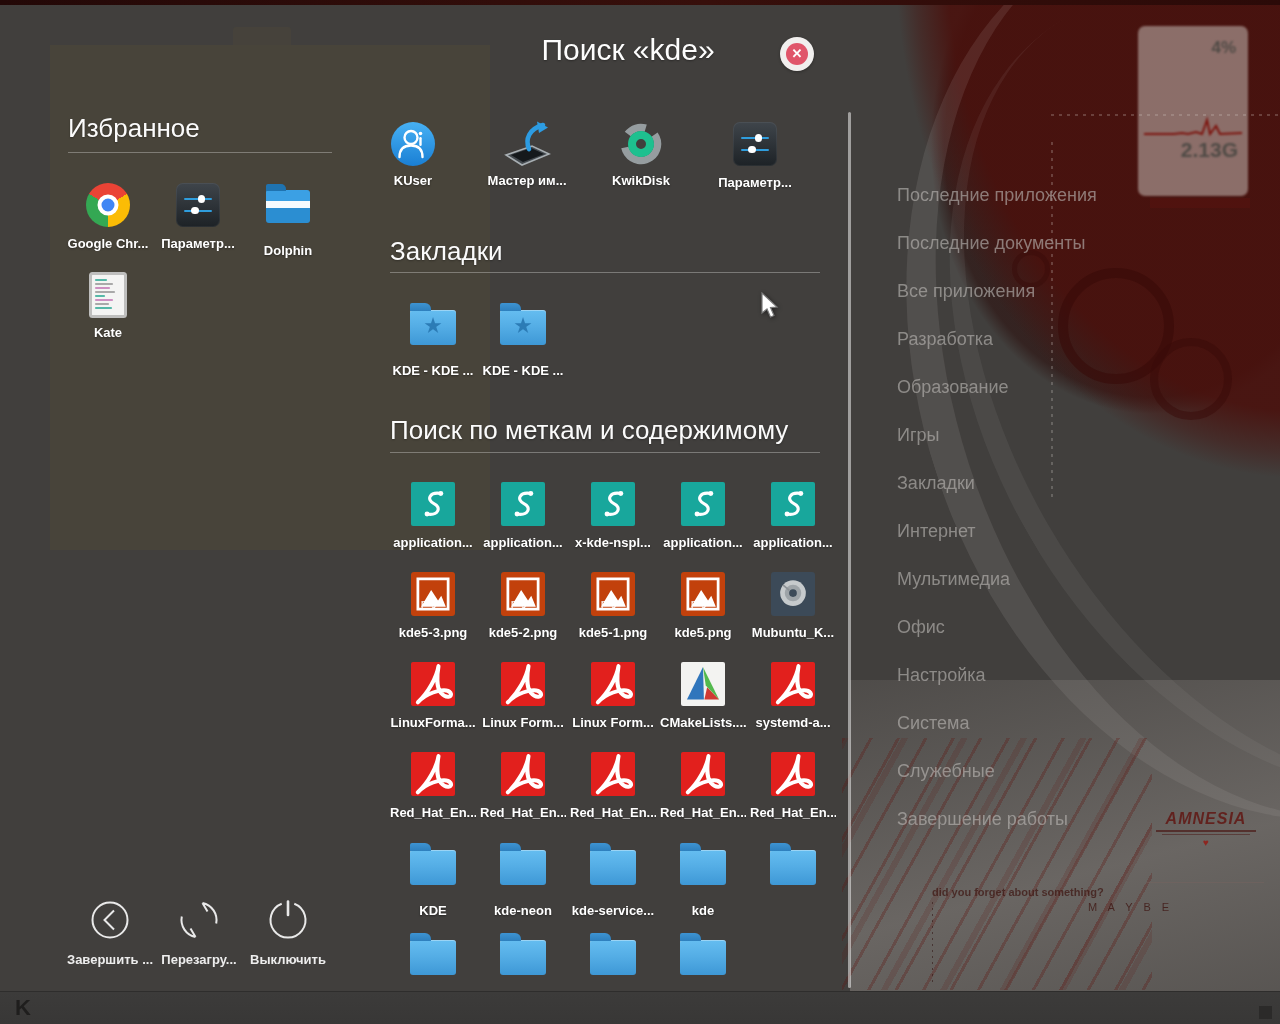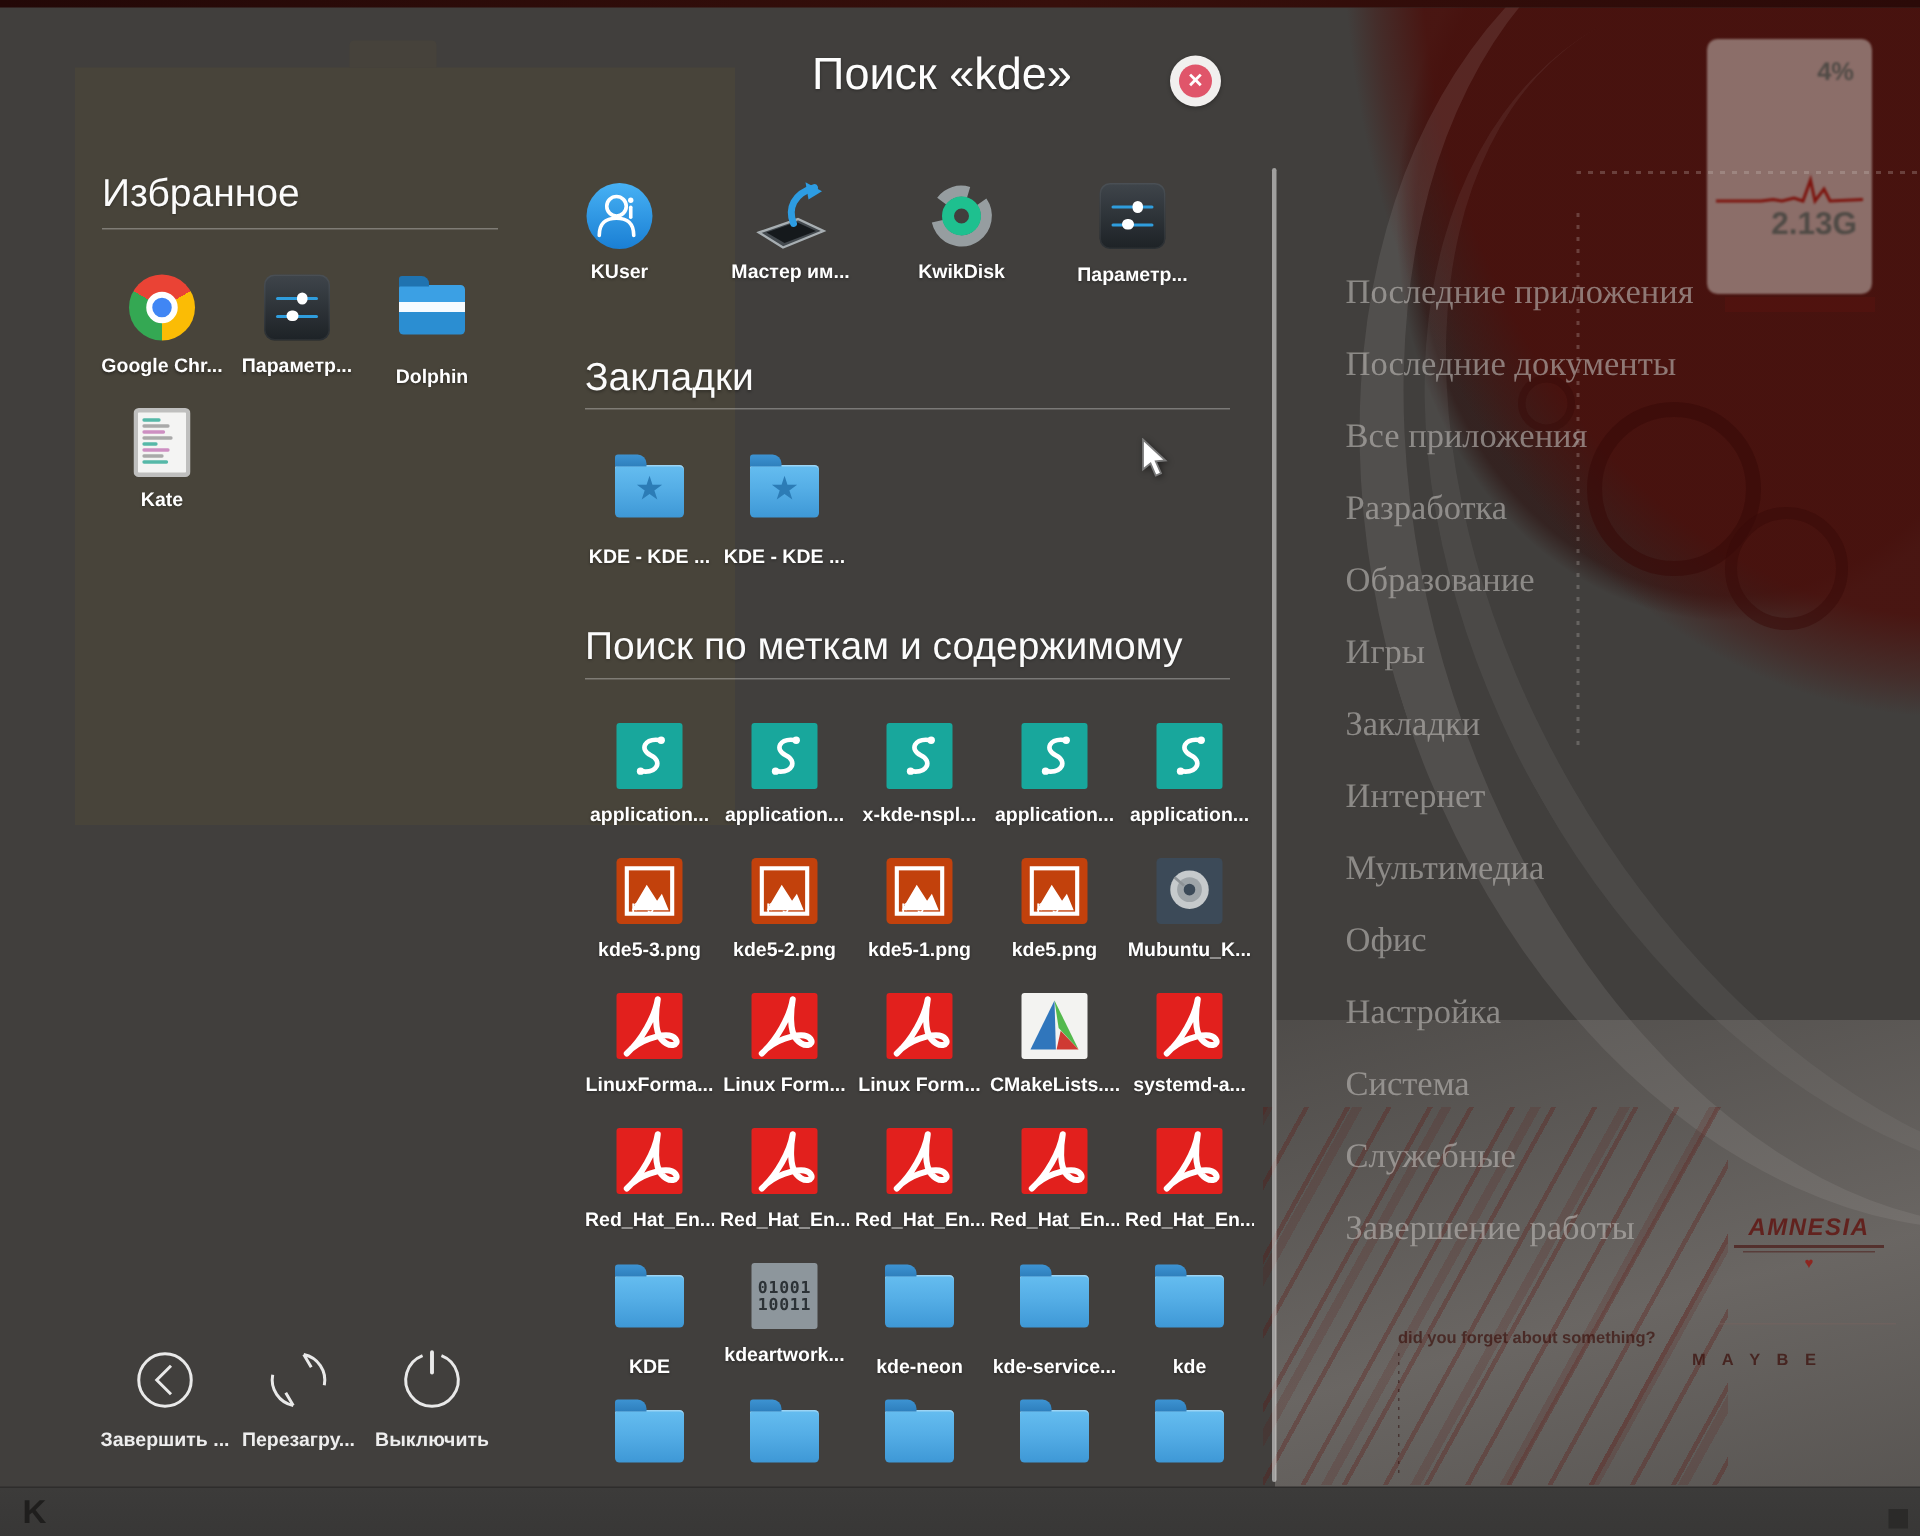--- a/index.html
+++ b/index.html
@@ -32,21 +32,21 @@
   #bg-bar{left:1150px;top:198px;width:100px;height:10px;background:rgba(90,20,15,.45);}
 
   
   #bg-brand{left:1148px;top:810px;width:116px;text-align:center;color:rgba(96,18,14,.8);}
   .brand-name{font-size:16px;font-weight:bold;font-style:italic;letter-spacing:1px;display:block;}
   .brand-line{height:2px;background:rgba(70,14,10,.6);margin:2px 8px;}
   .brand-line2{height:1px;background:rgba(70,14,10,.45);margin:2px 14px;}
   .brand-heart{font-size:10px;color:rgba(150,22,16,.8);display:block;margin-top:2px;}
   #bg-brand-rule{left:1146px;top:882px;width:118px;height:1px;background:rgba(120,100,95,.45);}
   #bg-caption{left:932px;top:886px;font-size:11px;font-weight:bold;color:rgba(60,18,14,.7);}
-  #bg-maybe{left:1088px;top:901px;font-size:11px;font-weight:bold;letter-spacing:4px;color:rgba(60,18,14,.75);margin-left:40px;}
+  #bg-maybe{left:1088px;top:901px;font-size:11px;font-weight:normal;letter-spacing:4px;color:rgba(60,18,14,.75);}
   #bg-dotline{left:932px;top:902px;width:1px;height:82px;
     background:repeating-linear-gradient(180deg, rgba(40,10,8,.5) 0 2px, transparent 2px 6px);}
 
   
   #widget{left:1138px;top:26px;width:110px;height:170px;background:rgba(208,201,196,.5);border-radius:7px;filter:blur(.8px);}
   .w-cpu{position:absolute;top:12px;right:12px;font-size:17px;font-weight:bold;color:#504b46;}
   .w-spark{position:absolute;left:6px;top:88px;width:98px;height:22px;}
   .w-mem{position:absolute;top:112px;right:10px;font-size:21px;font-weight:bold;color:#504b46;}
 
   
@@ -66,21 +66,21 @@
   #apps-grid{left:370px;top:120px;grid-template-columns:repeat(5,86px);gap:28px;}
   #bookmarks-grid{left:390px;top:300px;grid-template-columns:repeat(5,86px);}
   #files-grid{left:390px;top:480px;grid-template-columns:repeat(5,86px);}
   .tile{width:86px;text-align:center;cursor:pointer;}
   .ticon{display:block;width:48px;height:48px;margin:0 auto;position:relative;}
   .tlabel{display:block;margin-top:5px;font-size:13px;font-weight:bold;color:#fff;white-space:nowrap;overflow:hidden;
     text-shadow:0 1px 2px rgba(0,0,0,.4);}
 
   
   #sidebar{left:897px;top:171px;width:372px;}
-  .side-item{height:48px;line-height:48px;font-size:23px;color:rgba(188,184,181,.62);white-space:nowrap;overflow:hidden;cursor:pointer;font-family:Liberation Serif, serif;}
+  .side-item{height:48px;line-height:48px;font-size:18px;color:rgba(188,184,181,.62);white-space:nowrap;overflow:hidden;cursor:pointer;}
 
   
   #session{left:67px;top:898px;display:grid;grid-template-columns:repeat(3,86px);column-gap:3px;position:absolute;}
   .sess{text-align:center;cursor:pointer;}
   .sicon{display:block;width:44px;height:44px;margin:0 auto;}
   .slabel{display:block;margin-top:10px;font-size:13px;font-weight:bold;color:#ededed;white-space:nowrap;overflow:hidden;}
 
   
   #scrollbar{left:848px;top:112px;width:3px;height:876px;background:rgba(255,255,255,.5);border-radius:2px;cursor:pointer;}
 
@@ -517,28 +517,20 @@
             </svg>
           </span>
         </span>
         <span class="tlabel">Red_Hat_En...</span>
       </div>
       <div class="tile">
         <span class="ticon">
           <span class="ic-folder"></span>
         </span>
         <span class="tlabel">KDE</span>
-      </div>
-      <div class="tile">
-        <span class="ticon">
-          <span class="ic-sq ic-gray">
-            <span class="ic-bin">01001<br>10011</span>
-          </span>
-        </span>
-        <span class="tlabel">kdeartwork...</span>
       </div>
       <div class="tile">
         <span class="ticon">
           <span class="ic-folder"></span>
         </span>
         <span class="tlabel">kde-neon</span>
       </div>
       <div class="tile">
         <span class="ticon">
           <span class="ic-folder"></span>

